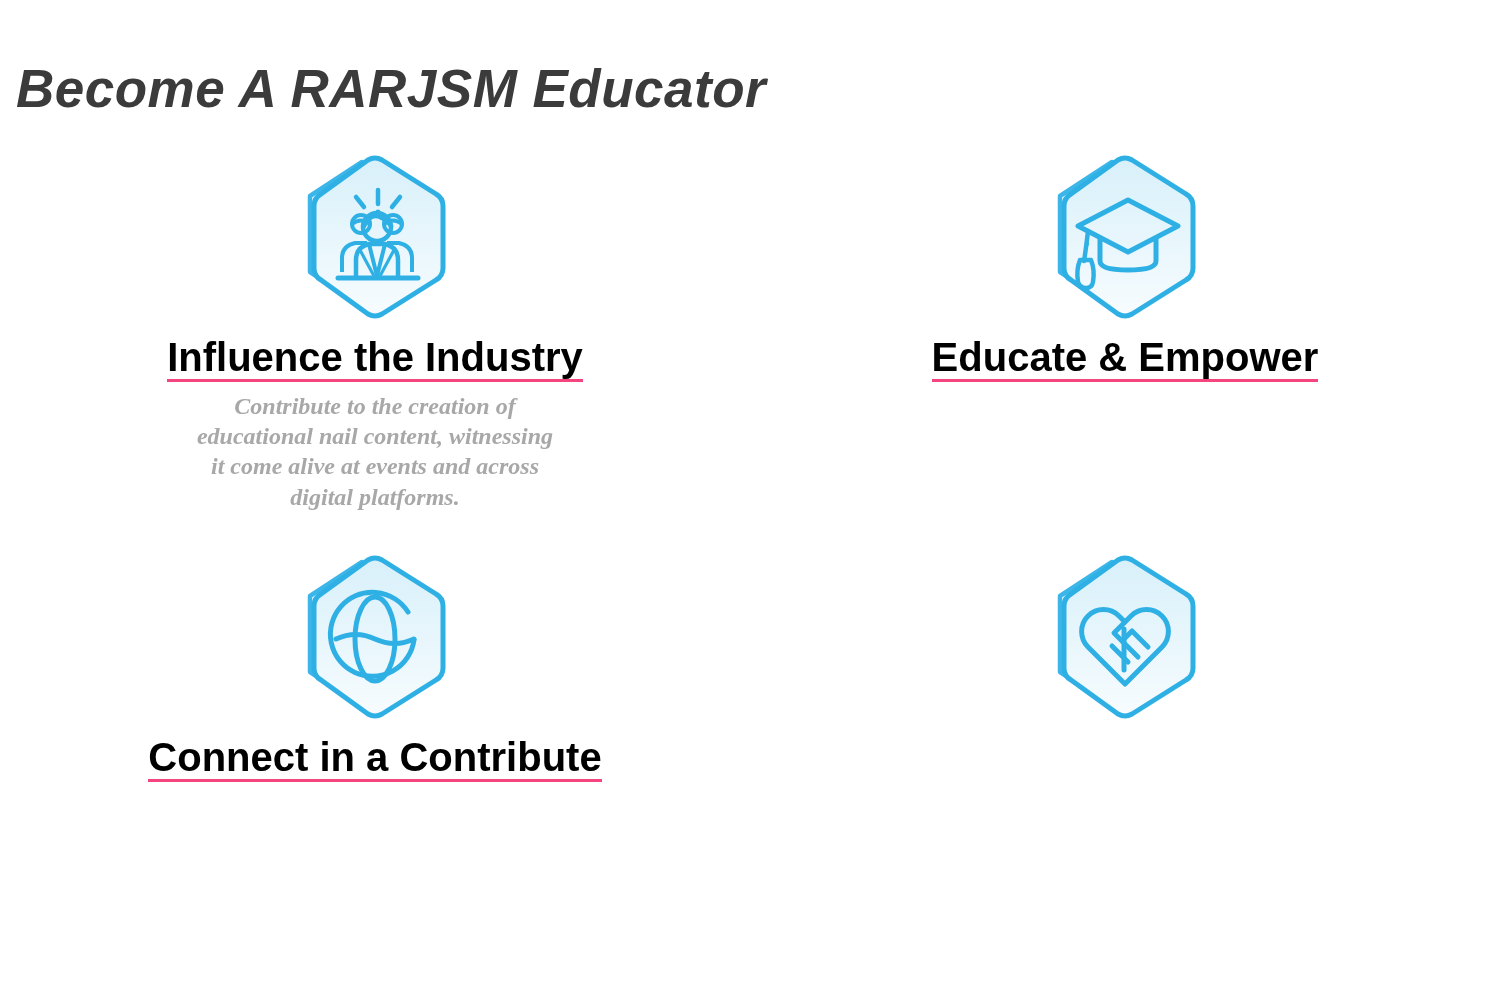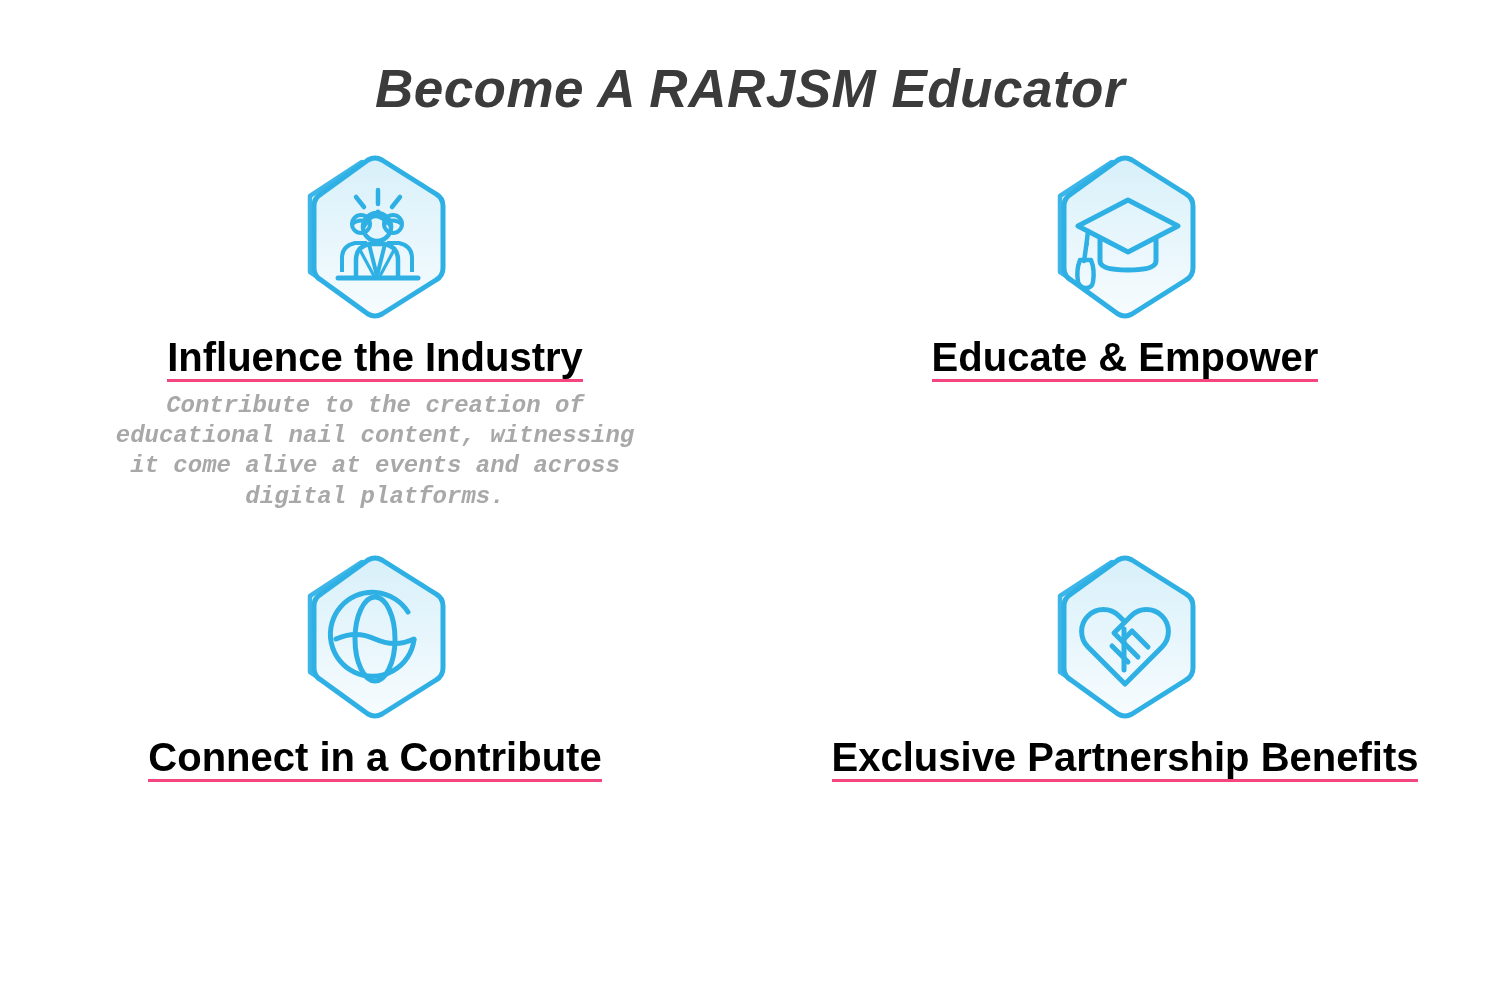--- a/index.html
+++ b/index.html
@@ -18,28 +18,29 @@
     height:983px;
     background:#ffffff;
   }
 
   
   #page-title {
     position:absolute;
     top:58px;
     left:0;
     width:1500px;
-    text-align:center;
+    text-align:left;
     font-family:"Liberation Sans Narrow","Liberation Sans", sans-serif;
     font-size:53px;
     font-weight:bold;
     font-style:italic;
     color:#3b3b3b;
     letter-spacing:0.5px;
     white-space:nowrap;
+    padding-left:16px;
   }
 
   
   #features {
     position:absolute;
     top:150px;
     left:0;
     width:1500px;
     display:grid;
     grid-template-columns:1fr 1fr;
@@ -81,21 +82,21 @@
     left:0;
     right:0;
     bottom:0;
     height:3px;
     background:#F5457F;
   }
 
   
   .feature-body {
     margin-top:9px;
-    font-family:Liberation Mono, monospace;
+    font-family:Liberation Serif, serif;
     font-size:24px;
     font-style:italic;
     font-weight:bold;
     color:#a8a8a8;
     text-align:center;
     line-height:1.26;
     white-space:pre-line;
   }
 </style>
 </head>
@@ -222,17 +223,16 @@
           <path d="M95 134 L58 97 a22 22 0 0 1 0 -31 a22 22 0 0 1 31 0 L95 72
                    L101 66 a22 22 0 0 1 31 0 a22 22 0 0 1 0 31 Z" fill="none" stroke="#2fb0e5" stroke-width="5" stroke-linejoin="round"></path>
 
           <path d="M95 72 L84 83 L92 91 L102 81" fill="none" stroke="#2fb0e5" stroke-width="5" stroke-linejoin="round"></path>
           <path d="M102 81 L118 97" fill="none" stroke="#2fb0e5" stroke-width="5" stroke-linecap="round"></path>
           <path d="M92 91 L108 107" fill="none" stroke="#2fb0e5" stroke-width="5" stroke-linecap="round"></path>
           <path d="M82 96 L98 112" fill="none" stroke="#2fb0e5" stroke-width="5" stroke-linecap="round"></path>
           <path d="M94 79 L94 120" fill="none" stroke="#2fb0e5" stroke-width="5" stroke-linecap="round"></path>
         </svg>
       </div>
-      <div class="feature-heading">Exclusive Partnership Benefits</div>
     </div>
 
   </div>
 </div>
 
 </body></html>

